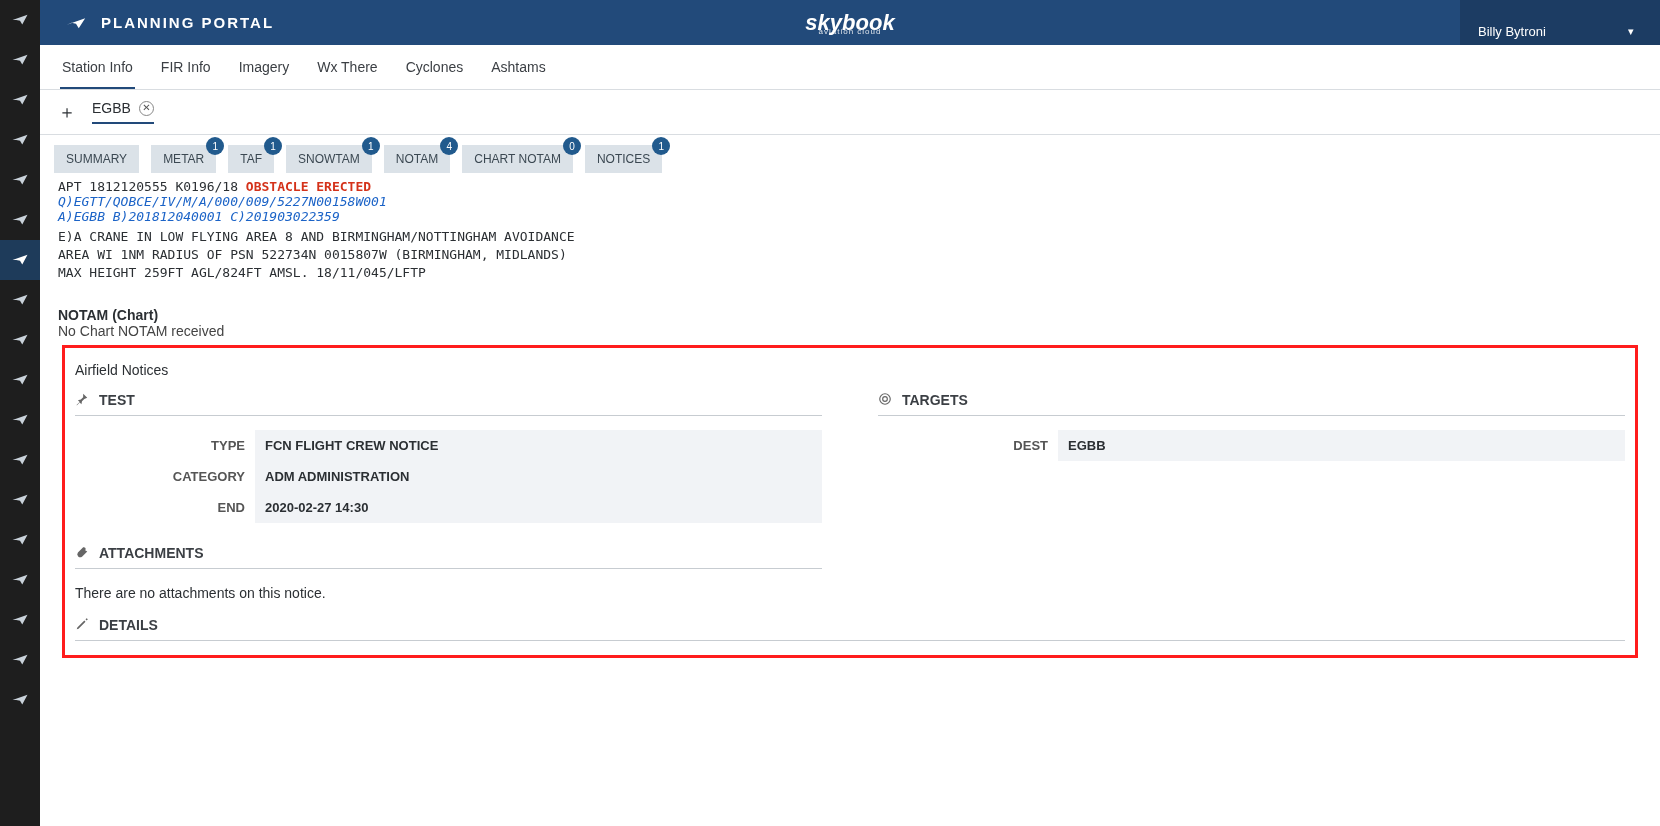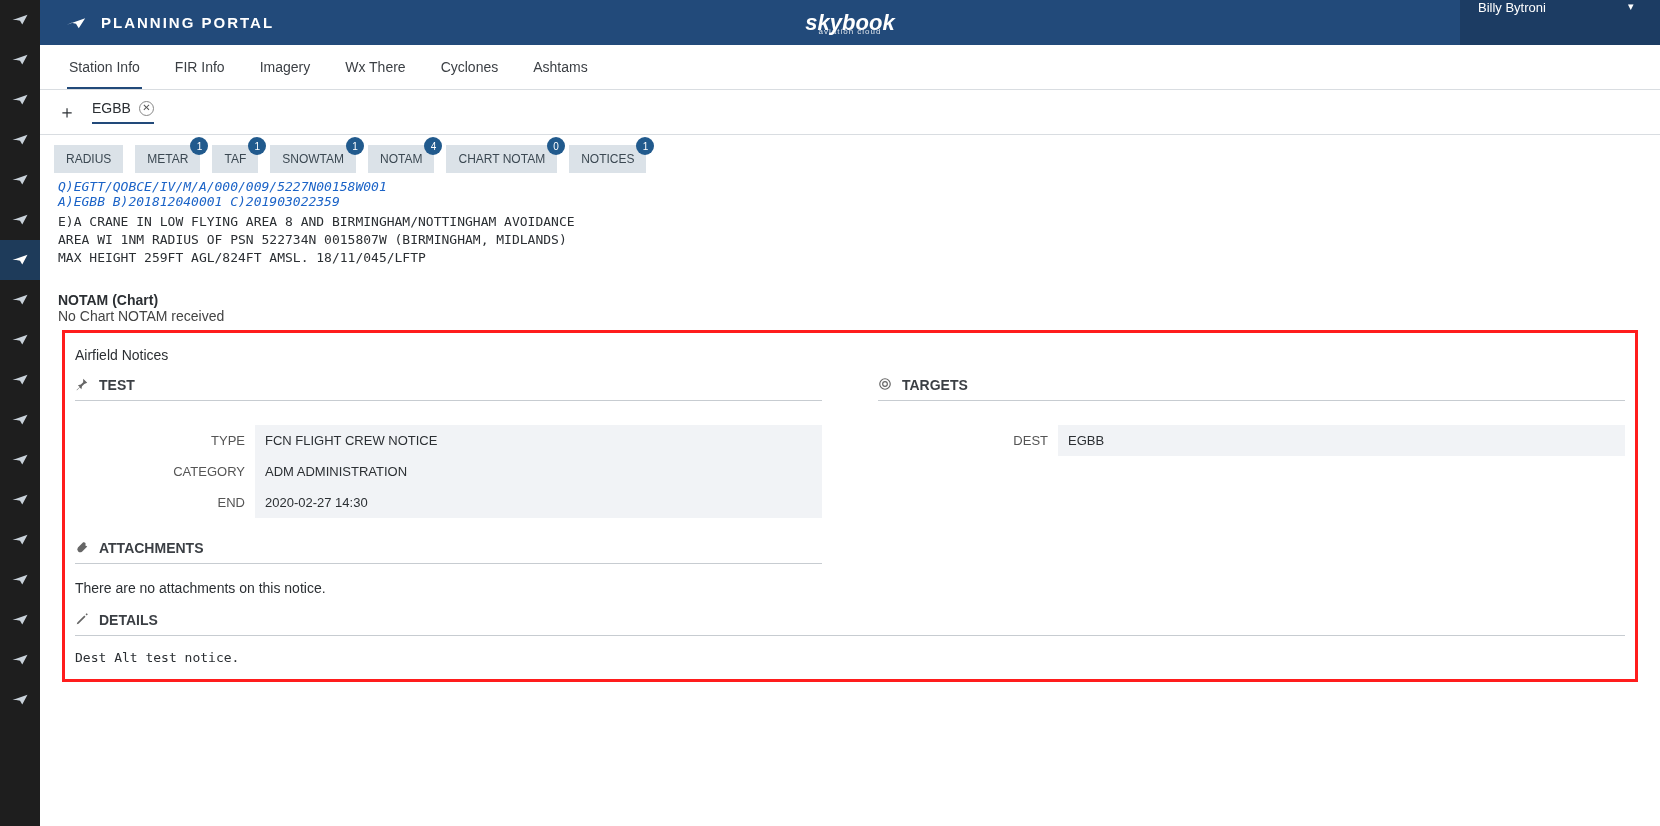--- a/index.html
+++ b/index.html
@@ -50,38 +50,38 @@
     position:absolute;left:50%;transform:translateX(-50%);
     font-style:italic;font-weight:700;font-size:22px;text-align:right;
   }
   .header .brand-sub{
     position:absolute;left:50%;top:27px;transform:translateX(-50%);
     font-size:8px;letter-spacing:1px;opacity:.85;
   }
   .header .user{
     position:absolute;right:0;top:0;height:63px;
     background:var(--bar-blue-dark);
-    display:flex;gap:82px;
+    display:flex;align-items:center;gap:82px;
     padding:0 18px 0 18px;min-width:200px;
     cursor:pointer;
   }
   .header .user .chev{font-size:11px;}
 
   
   .frame{
     position:absolute;left:40px;top:45px;right:0;background:#fff;
   }
 
   .toptabs{
     display:flex;gap:24px;padding:14px 20px 0 20px;
     border-bottom:1px solid var(--line);
   }
   .toptabs .tt{
     padding:0 2px 12px 2px;color:#3b3f44;font-size:14px;
-    cursor:pointer;border-bottom:2px solid transparent;margin-left:7px;
+    cursor:pointer;border-bottom:2px solid transparent;
   }
   .toptabs .tt.active{border-bottom:2px solid var(--bar-blue);}
 
   .stationbar{
     display:flex;align-items:center;gap:16px;
     padding:10px 18px;border-bottom:1px solid var(--line);
   }
   .stationbar .add{font-size:18px;line-height:1;color:#2b2f33;cursor:pointer;}
   .stationbar .stn{
     display:flex;align-items:center;gap:8px;padding-bottom:6px;
@@ -134,21 +134,21 @@
   .panel-head{
     display:flex;align-items:center;gap:10px;
     border-bottom:1px solid #c7ccd1;padding-bottom:6px;
     font-weight:700;color:#3b3f44;font-size:14px;margin-top:14px;
   }
   .panel-head svg{width:14px;height:14px;fill:#666;}
 
   .cols{display:flex;gap:56px;}
   .cols .col{flex:1;}
 
-  table.kv{width:100%;border-collapse:collapse;margin-top:24px;}
+  table.kv{width:100%;border-collapse:collapse;margin-top:14px;font-weight:bold;}
   table.kv td{padding:8px 10px;font-size:13px;}
   table.kv td.k{width:180px;text-align:right;color:#555;}
   table.kv tr td.v{background:#f1f3f6;}
 
   .mono{font-family:ui-monospace,Menlo,Consolas,monospace;}
 </style>
 </head>
 <body>
 
 <div class="sidebar" id="sidebar">
@@ -274,31 +274,34 @@
 
   <div class="stationbar">
     <span class="add">＋</span>
     <span class="stn">
       <span>EGBB</span>
       <span class="x">✕</span>
     </span>
   </div>
 
   <div class="subtabs" id="subtabs">
-      <span class="st">RADIUS</span>
+      <span class="st">SUMMARY</span>
       <span class="st">METAR<span class="badge">1</span></span>
       <span class="st">TAF<span class="badge">1</span></span>
       <span class="st">SNOWTAM<span class="badge">1</span></span>
       <span class="st">NOTAM<span class="badge">4</span></span>
       <span class="st">CHART NOTAM<span class="badge">0</span></span>
       <span class="st">NOTICES<span class="badge">1</span></span>
     </div>
 
   <div class="scroll">
 
+    <div class="notam-id">
+      <span>APT 1812120555 K0196/18 </span><span class="warn">OBSTACLE ERECTED</span>
+    </div>
     <div class="notam-q">Q)EGTT/QOBCE/IV/M/A/000/009/5227N00158W001</div>
     <div class="notam-q">A)EGBB B)201812040001 C)201903022359</div>
     <div class="notam-body">E)A CRANE IN LOW FLYING AREA 8 AND BIRMINGHAM/NOTTINGHAM AVOIDANCE
 AREA WI 1NM RADIUS OF PSN 522734N 0015807W (BIRMINGHAM, MIDLANDS)
 MAX HEIGHT 259FT AGL/824FT AMSL. 18/11/045/LFTP</div>
 
     <div class="sec-label">NOTAM (Chart)</div>
     <div class="sec-sub">No Chart NOTAM received</div>
 
     <div class="redbox">
@@ -366,17 +369,16 @@
       <div style="margin-top:16px;font-size:14px;">There are no attachments on this notice.</div>
 
       <div class="panel-head" style="margin-top:16px;">
         <span>
           <svg viewBox="0 0 24 24">
               <path d="M3 21l3-1 12-12-2-2L4 18l-1 3zM18 4l2 2 2-2-2-2-2 2z"></path>
             </svg>
         </span>
         <span>DETAILS</span>
       </div>
-      <div class="mono" style="margin-top:14px;font-size:13px;">Dest Alt test notice.</div>
     </div>
 
   </div>
 </div>
 
 </body></html>

